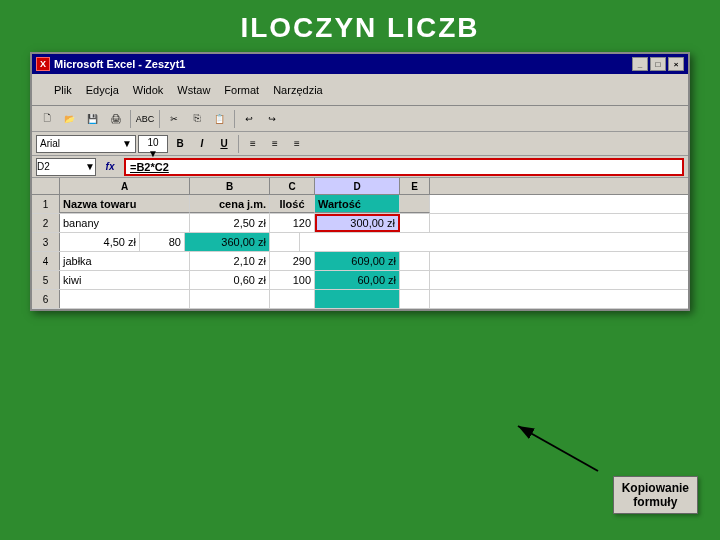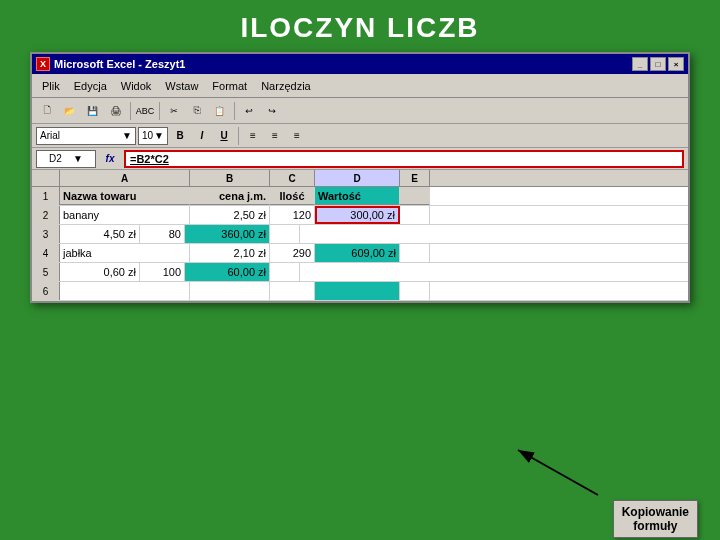--- a/index.html
+++ b/index.html
@@ -73,22 +73,22 @@
       color: #000;
       font-weight: bold;
     }
 
     
     .menu-bar {
       background: #d4d0c8;
       border-bottom: 1px solid #888;
       display: flex;
       align-items: center;
-      padding: 1px 4px;
-      height: 24px;
+      padding: 1px 16px;
+      height: 32px;
       gap: 2px;
     }
     .menu-item {
       padding: 1px 6px;
       font-size: 11px;
       cursor: pointer;
       color: #000;
     }
 
     
@@ -143,20 +143,21 @@
     .size-box {
       width: 30px;
       height: 18px;
       background: white;
       border: 1px solid #666;
       font-size: 10px;
       padding: 1px 3px;
       display: flex;
       align-items: center;
       justify-content: space-between;
+      flex-direction: column;
     }
     .fmt-btn {
       width: 20px;
       height: 18px;
       background: #d4d0c8;
       border: 1px solid transparent;
       font-size: 10px;
       display: flex;
       align-items: center;
       justify-content: center;
@@ -173,21 +174,21 @@
       padding: 2px 4px;
       height: 22px;
       gap: 4px;
     }
     .cell-ref {
       width: 60px;
       height: 18px;
       background: white;
       border: 1px solid #666;
       font-size: 10px;
-      padding: 1px 12px;
+      padding: 1px 0;
       display: flex;
       align-items: center;
       justify-content: space-between;
     }
     .fx-label {
       width: 20px;
       height: 16px;
       display: flex;
       align-items: center;
       justify-content: center;
@@ -403,38 +404,39 @@
       <div class="rh">4</div>
       <div class="cell col-a">jabłka</div>
       <div class="cell col-b cell-right">2,10 zł</div>
       <div class="cell col-c cell-right">290</div>
       <div class="cell col-d cell-right cell-d-value">609,00 zł</div>
       <div class="cell col-e"></div>
     </div>
 
     <div class="ss-row">
       <div class="rh">5</div>
+      <div class="cell col-a">kiwi</div>
       <div class="cell col-b cell-right">0,60 zł</div>
       <div class="cell col-c cell-right">100</div>
       <div class="cell col-d cell-right cell-d-value">60,00 zł</div>
       <div class="cell col-e"></div>
     </div>
 
     <div class="ss-row">
       <div class="rh">6</div>
       <div class="cell col-a"></div>
       <div class="cell col-b"></div>
       <div class="cell col-c"></div>
       <div class="cell col-d cell-d-value"></div>
       <div class="cell col-e"></div>
     </div>
   </div>
 </div>
 
-<div style="position:absolute; bottom:2px; right:22px;">
+<div style="position:absolute; bottom:26px; right:22px;">
 
   <svg width="120" height="60" style="position:absolute; bottom:38px; right:80px;">
     <defs>
       <marker id="arrowhead" markerWidth="8" markerHeight="6" refX="8" refY="3" orient="auto">
         <polygon points="0 0, 8 3, 0 6" fill="#000"></polygon>
       </marker>
     </defs>
     <line x1="100" y1="55" x2="20" y2="10" stroke="#000" stroke-width="2" marker-end="url(#arrowhead)"></line>
   </svg>
   <div class="annotation-box">

